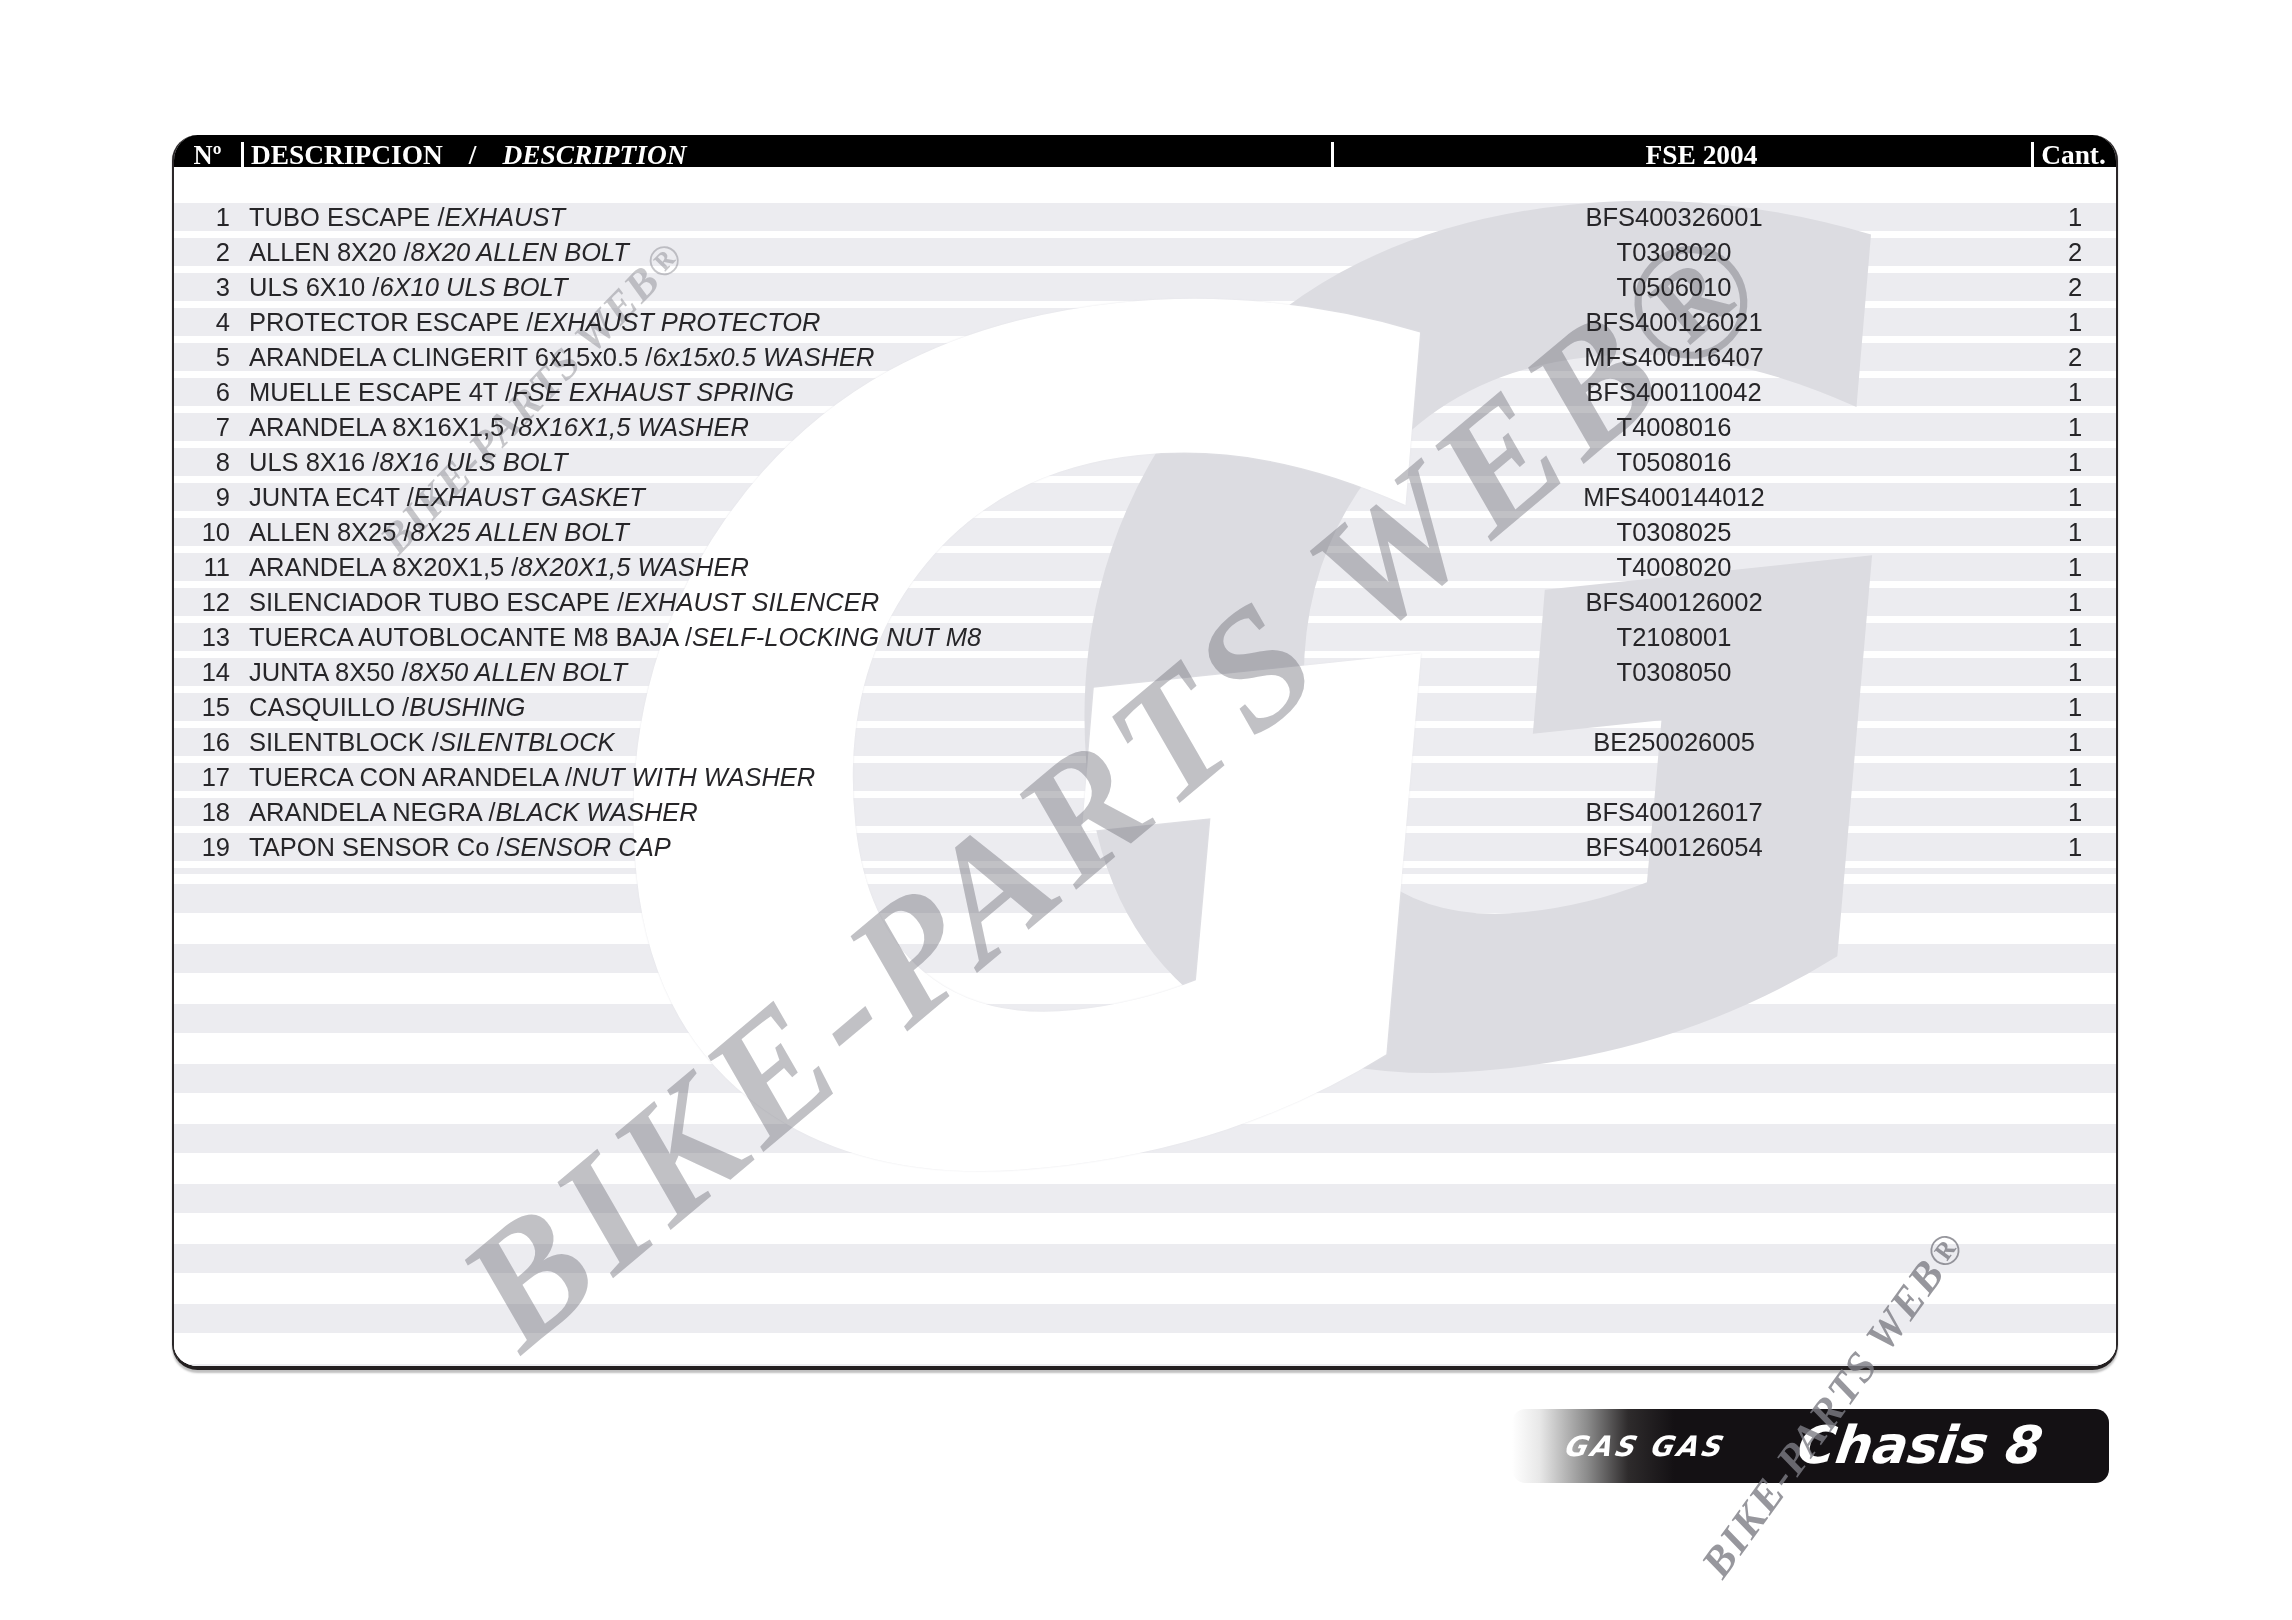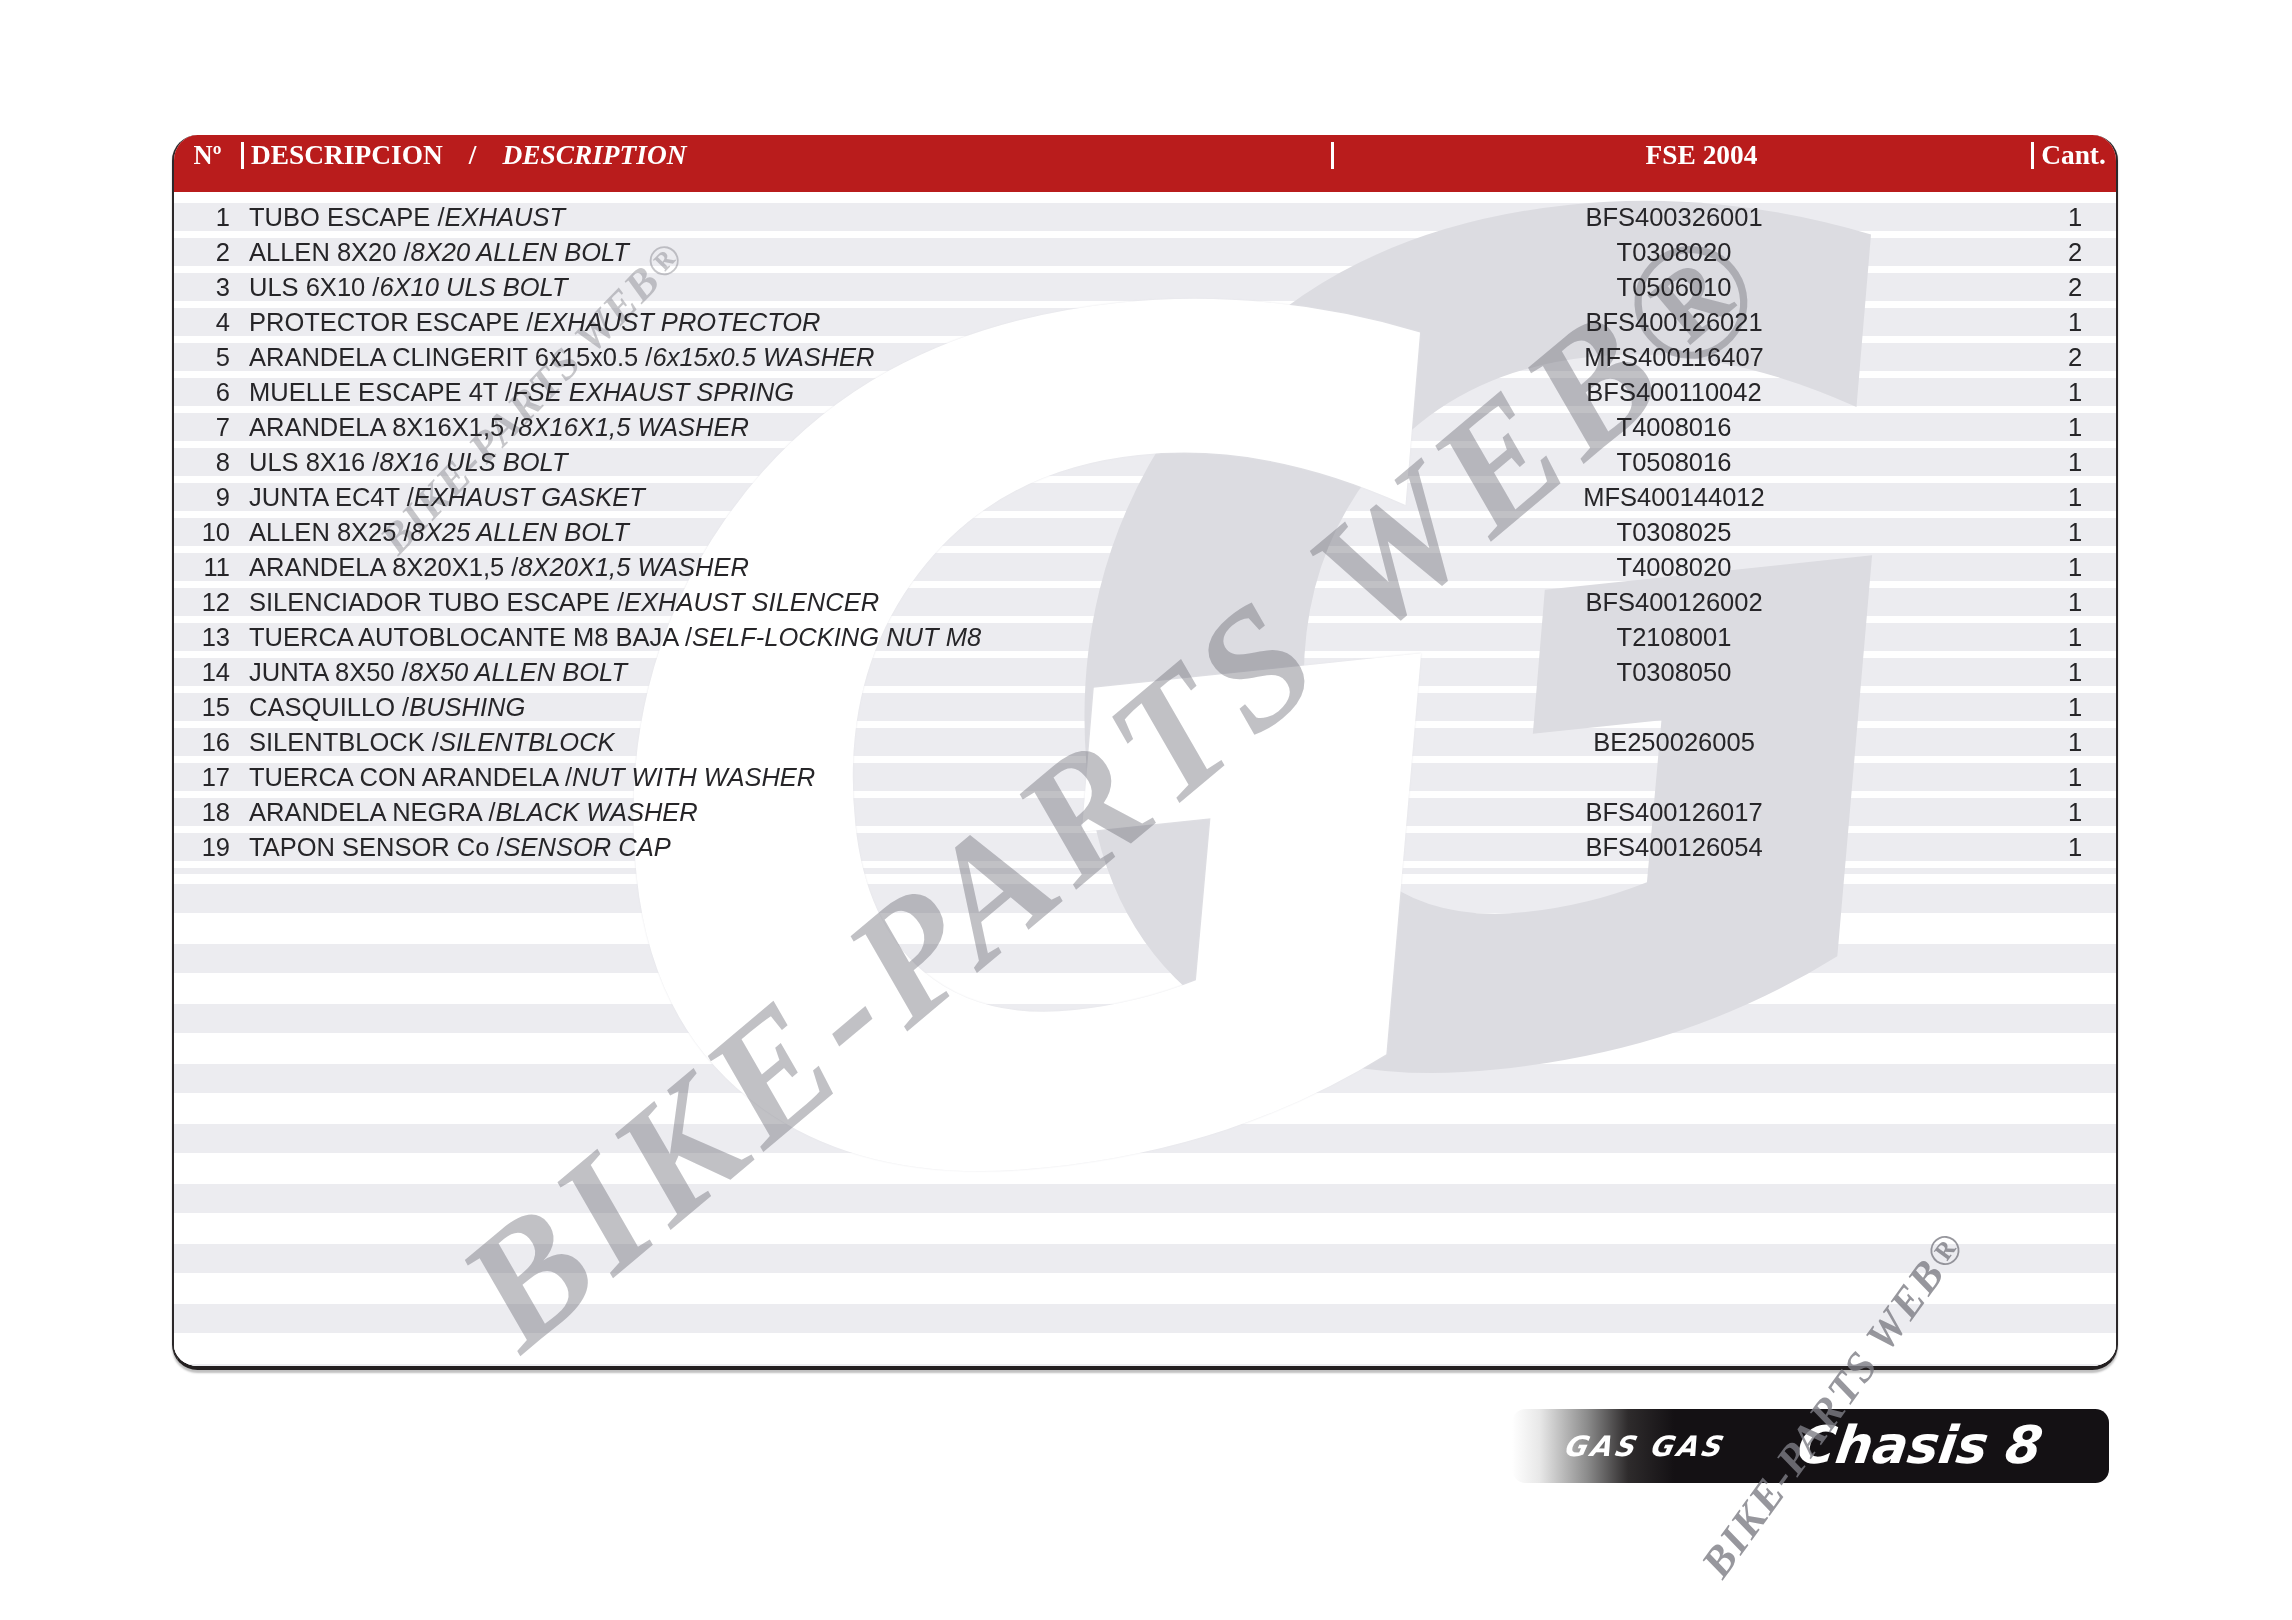--- a/index.html
+++ b/index.html
@@ -9,21 +9,21 @@
   }
   
   #panel{
     position:absolute;left:172px;top:135px;width:1946px;height:1235px;
     background:#ffffff;
     border-left:2.9px solid #2b2729;border-right:2.9px solid #2b2729;border-bottom:4.9px solid #231f20;
     border-radius:25.5px;overflow:hidden;box-sizing:border-box;
     box-shadow:0 2.9px 2px rgba(0,0,0,0.25);
   }
   #panel-header{
-    position:absolute;left:0;top:0;right:0;height:57px;background:#b91c1c;z-index:6;
+    position:absolute;left:0;top:0;right:0;height:32px;background:#000000;z-index:6;
     font-family:"Liberation Serif",serif;color:#ffffff;
   }
   .hdr-sep{position:absolute;top:6.9px;width:2.9px;height:27.4px;background:#ffffff;}
   #hdr-num{position:absolute;left:0;width:67px;top:0;height:41px;display:flex;align-items:center;justify-content:center;
     font-weight:bold;font-size:26.5px;}
   #hdr-desc{position:absolute;left:77px;top:0;height:41px;display:flex;align-items:center;gap:26px;
     font-weight:bold;font-size:27.4px;white-space:nowrap;}
   #hdr-desc .it{font-style:italic;}
   #hdr-fse{position:absolute;left:1157px;width:701px;top:0;height:41px;display:flex;align-items:center;justify-content:center;
     font-weight:bold;font-size:27.4px;margin-left:20px;}

